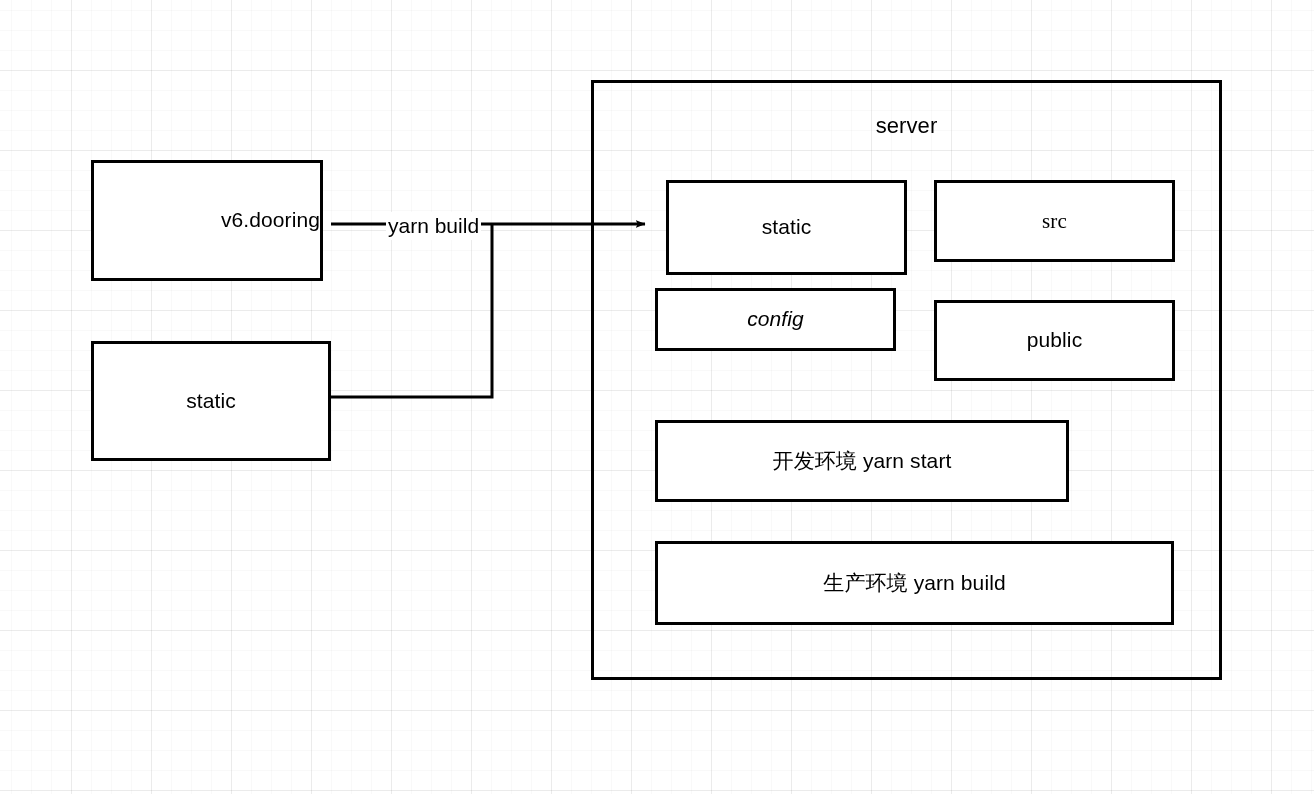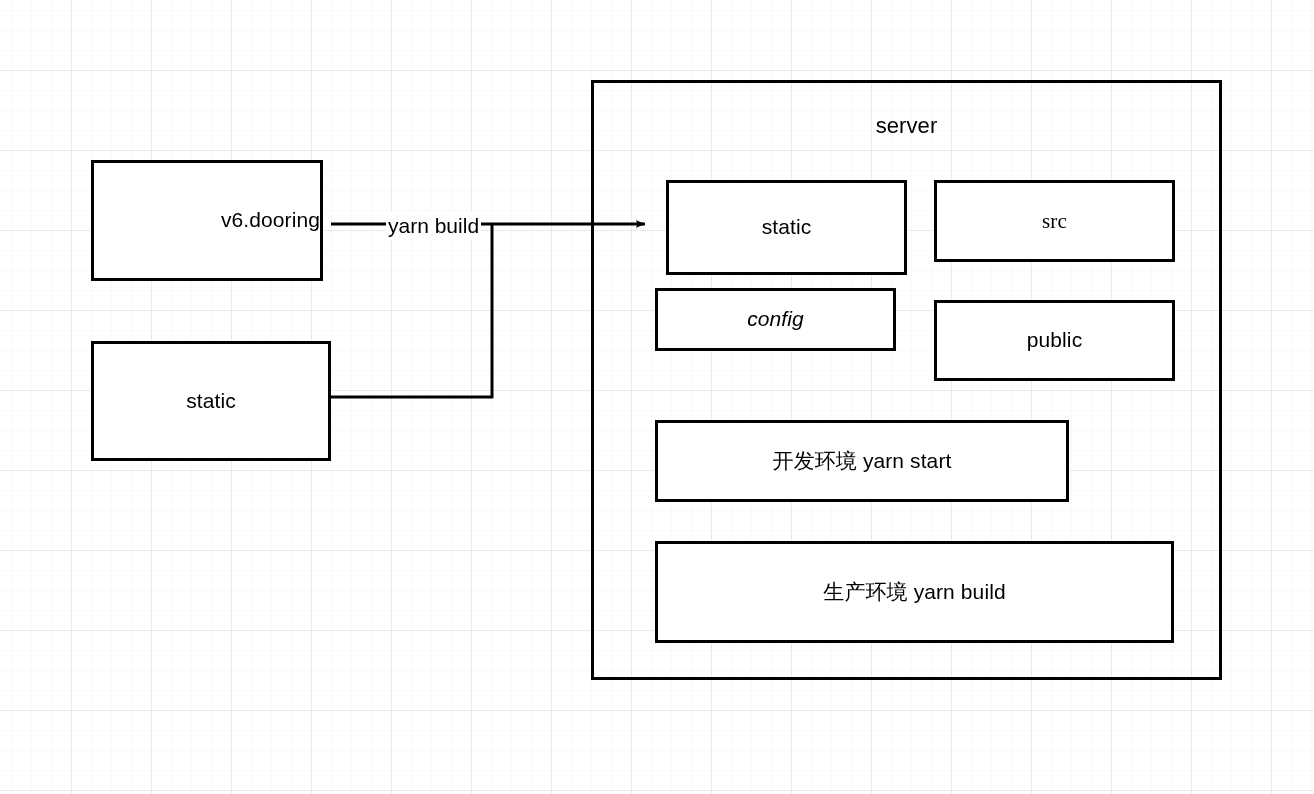--- a/index.html
+++ b/index.html
@@ -114,19 +114,19 @@
   </div>
 
   <div class="node" style="left:934px; top:300px; width:241px; height:81px;">
     <span>public</span>
   </div>
 
   <div class="node" style="left:655px; top:420px; width:414px; height:82px;">
     <span>开发环境 yarn start</span>
   </div>
 
-  <div class="node" style="left:655px; top:541px; width:519px; height:102px;">
+  <div class="node" style="left:655px; top:541px; width:519px; height:84px;">
     <span>
       <span class="node-line2">生产环境 yarn build</span>
     </span>
   </div>
 
 </div>
 
 </body></html>

